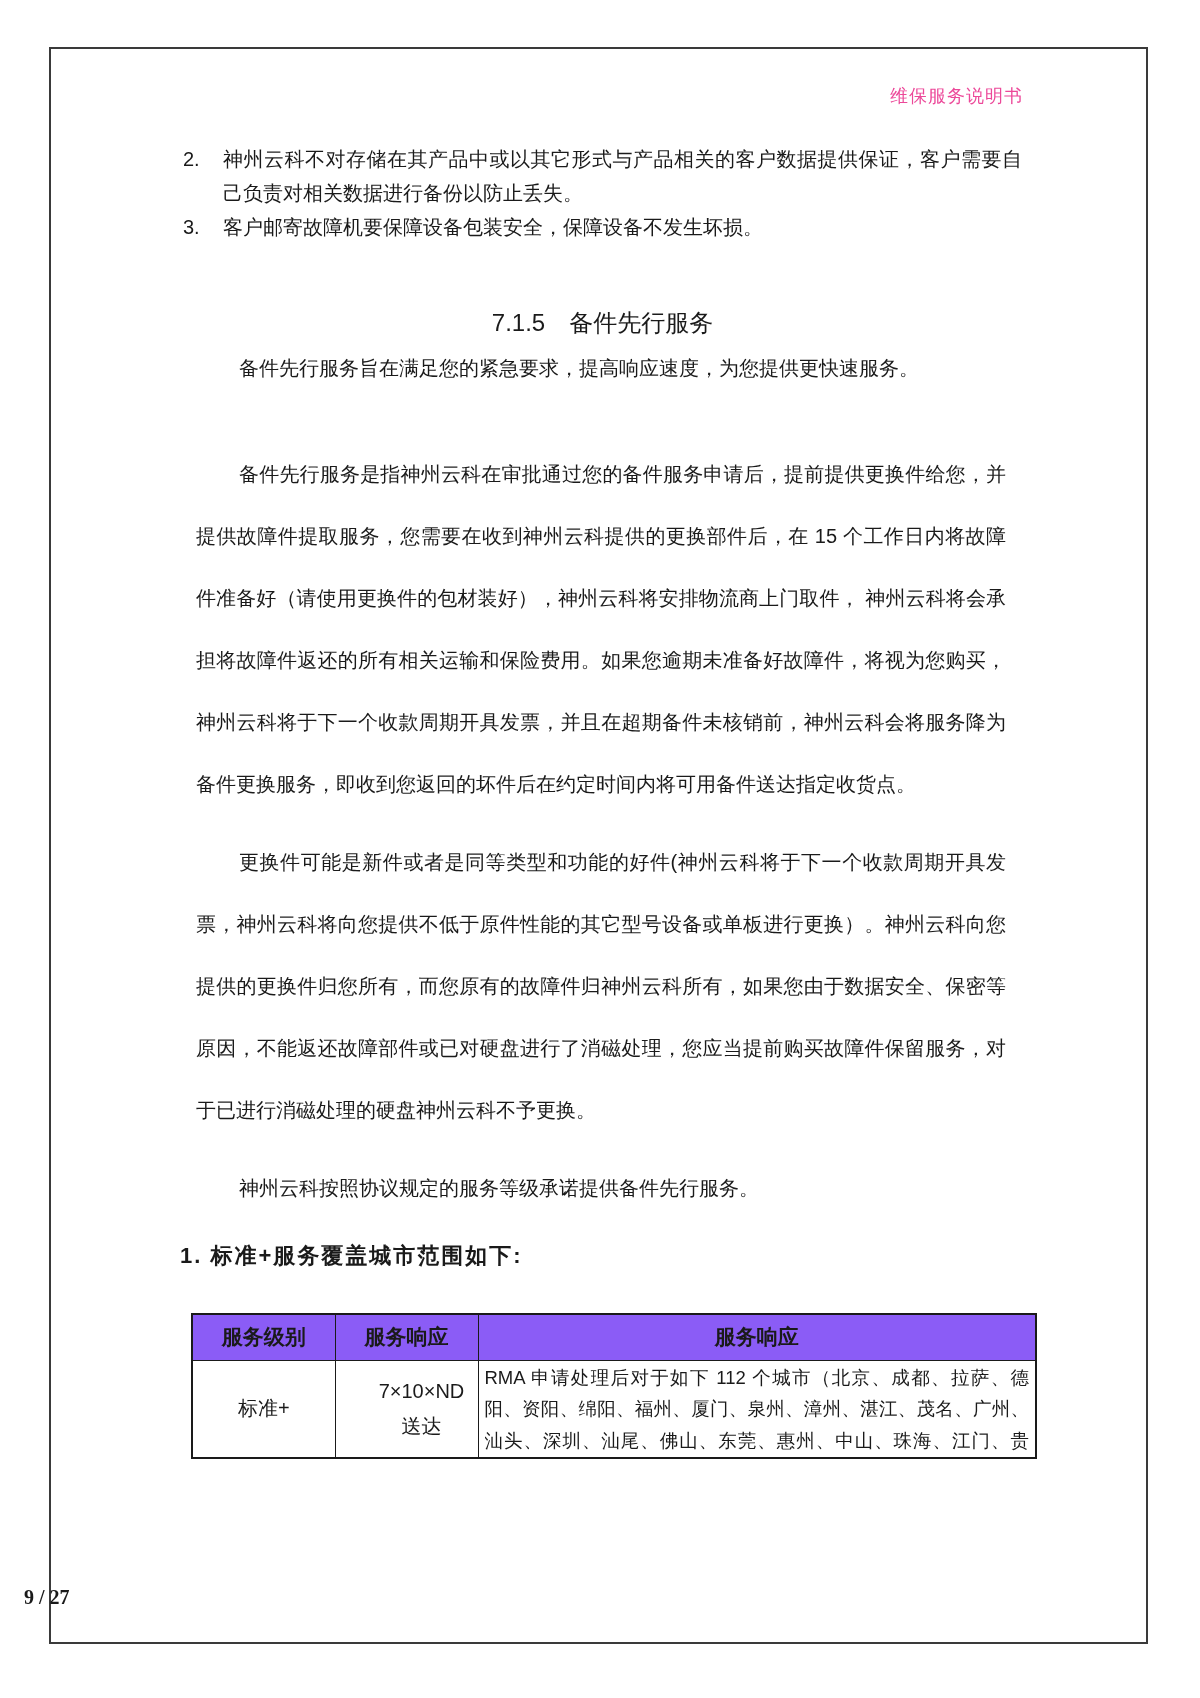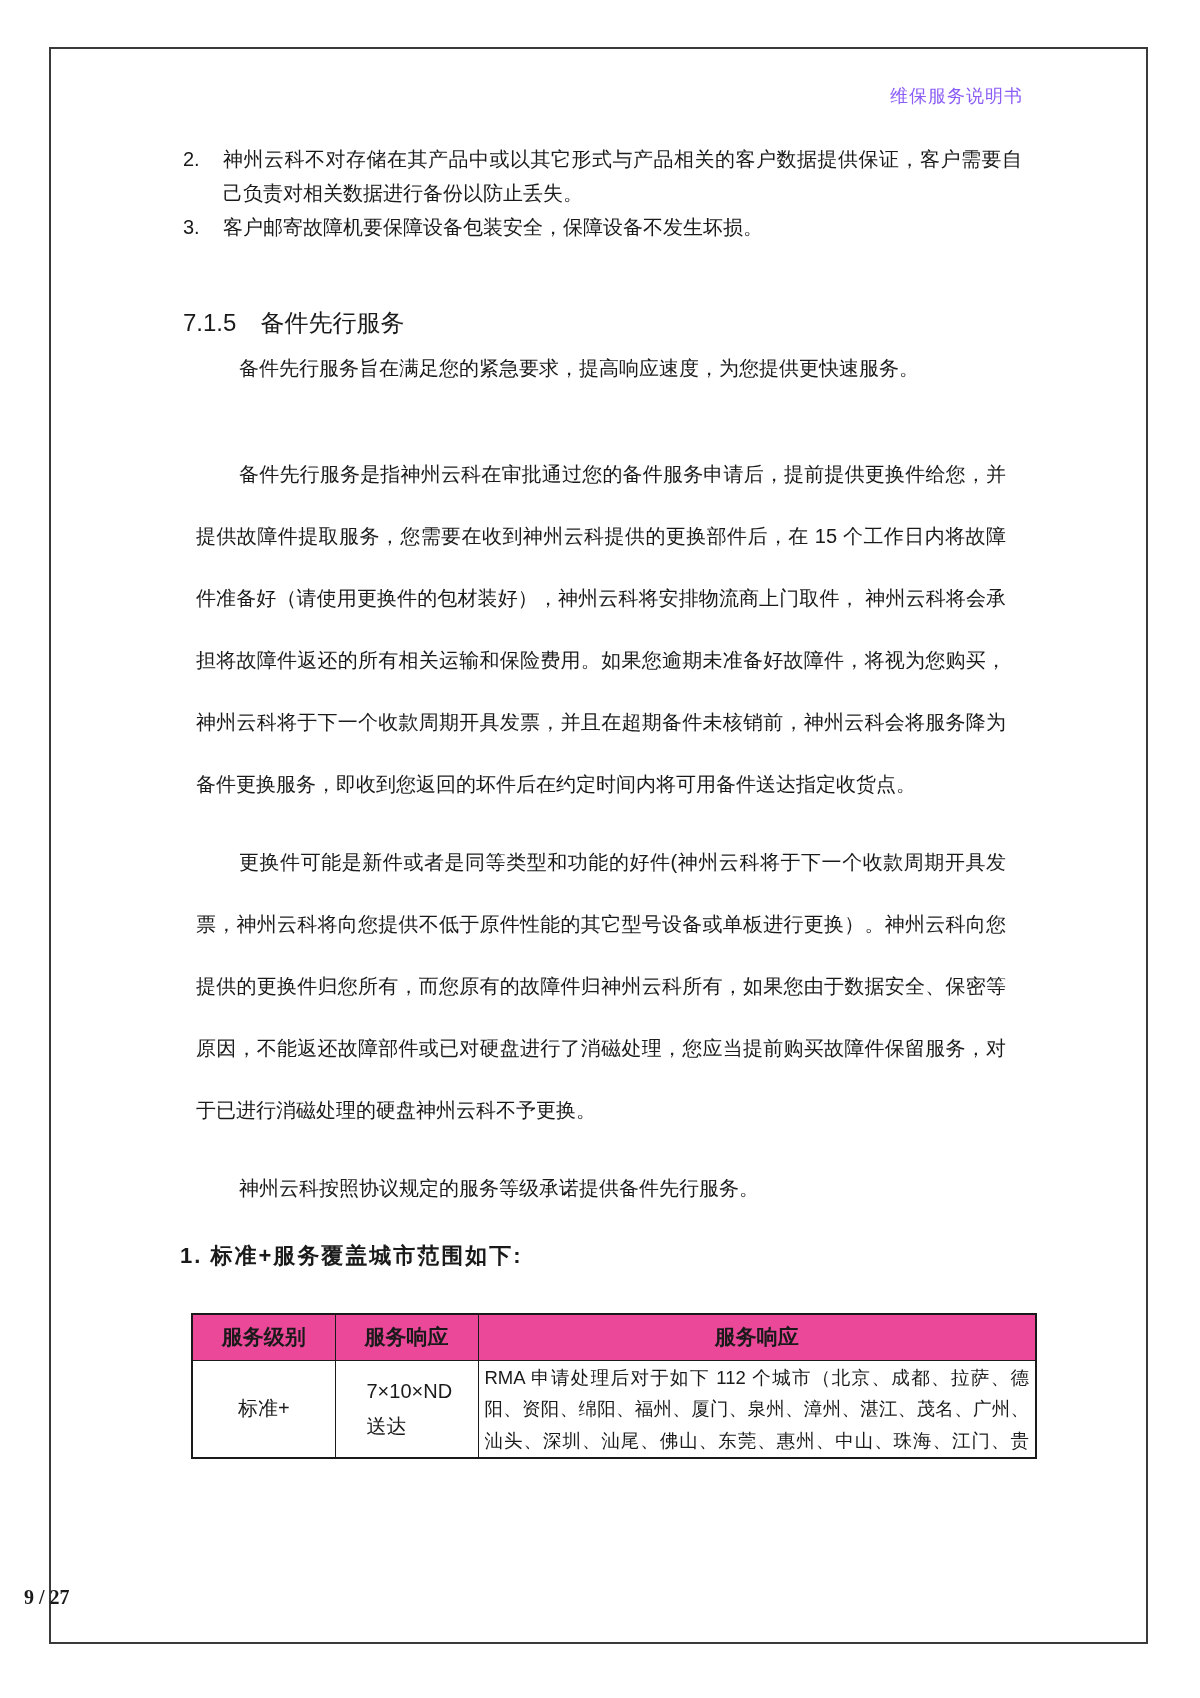--- a/index.html
+++ b/index.html
@@ -8,58 +8,58 @@
     background:#ffffff;color:#1a1a1a;
     font-family:"Liberation Sans","DejaVu Sans",sans-serif;
   }
   .page-frame{
     position:absolute;left:49px;top:47px;width:1099px;height:1597px;
     border:2px solid #3a3a3a;box-sizing:border-box;
   }
   .doc-header{
     position:absolute;top:84px;left:0;width:1023px;text-align:right;
     font-family:"Liberation Serif","DejaVu Serif",serif;
-    font-size:18px;color:#8b5cf6;letter-spacing:1px;
+    font-size:18px;color:#ec4899;letter-spacing:1px;
   }
   .content{position:absolute;left:180px;top:142px;width:842px;}
 
   .num-list .li{
     position:relative;padding-left:43px;font-size:20px;line-height:34px;
     text-align:justify;
   }
   .num-list .li .num{position:absolute;left:3px;top:0;}
 
   .section-heading{
-    margin:64px 0 0 3px;font-size:24px;font-weight:400;line-height:29px;
+    margin:64px 0 0 3px;font-size:24px;font-weight:400;line-height:29px;text-align:center;
   }
   .section-heading .sec-num{margin-right:24px;}
 
   .para{
     margin:16px;font-size:20px;line-height:62px;text-align:justify;
     text-indent:43px;
   }
   .para.intro{margin-top:8px;margin-bottom:52px;line-height:46px;}
 
   .subheading{
     margin:16px 0 0 0;font-size:22px;font-weight:700;line-height:42px;
     letter-spacing:2px;
   }
 
   .svc-table{
     border-collapse:collapse;table-layout:fixed;width:844px;
     margin:36px 0 0 11px;border:2px solid #1a1a1a;
   }
   .svc-table th,.svc-table td{border:1px solid #1a1a1a;box-sizing:border-box;}
   .svc-table th{
-    background:#ec4899;height:46px;font-size:21px;font-weight:700;
+    background:#8b5cf6;height:46px;font-size:21px;font-weight:700;
     text-align:center;
   }
   .svc-table td{height:96px;}
   td.cell-level{text-align:center;font-size:20px;}
-  td.cell-resp{text-align:left;font-size:20px;line-height:35px;padding-left:31px;}
+  td.cell-resp{text-align:center;font-size:20px;line-height:35px;padding-left:31px;}
   td.cell-cities{vertical-align:top;padding:1px 6px;}
   .cities-inner{
     height:94px;overflow:hidden;font-size:18.5px;line-height:31.6px;
     text-align:justify;text-align-last:justify;
   }
 
   .doc-footer{
     position:absolute;top:1586px;left:0;width:1200px;
     font-family:"Liberation Serif","DejaVu Serif",serif;
     font-size:20px;font-weight:700;color:#1a1a1a;padding-left:24px;

